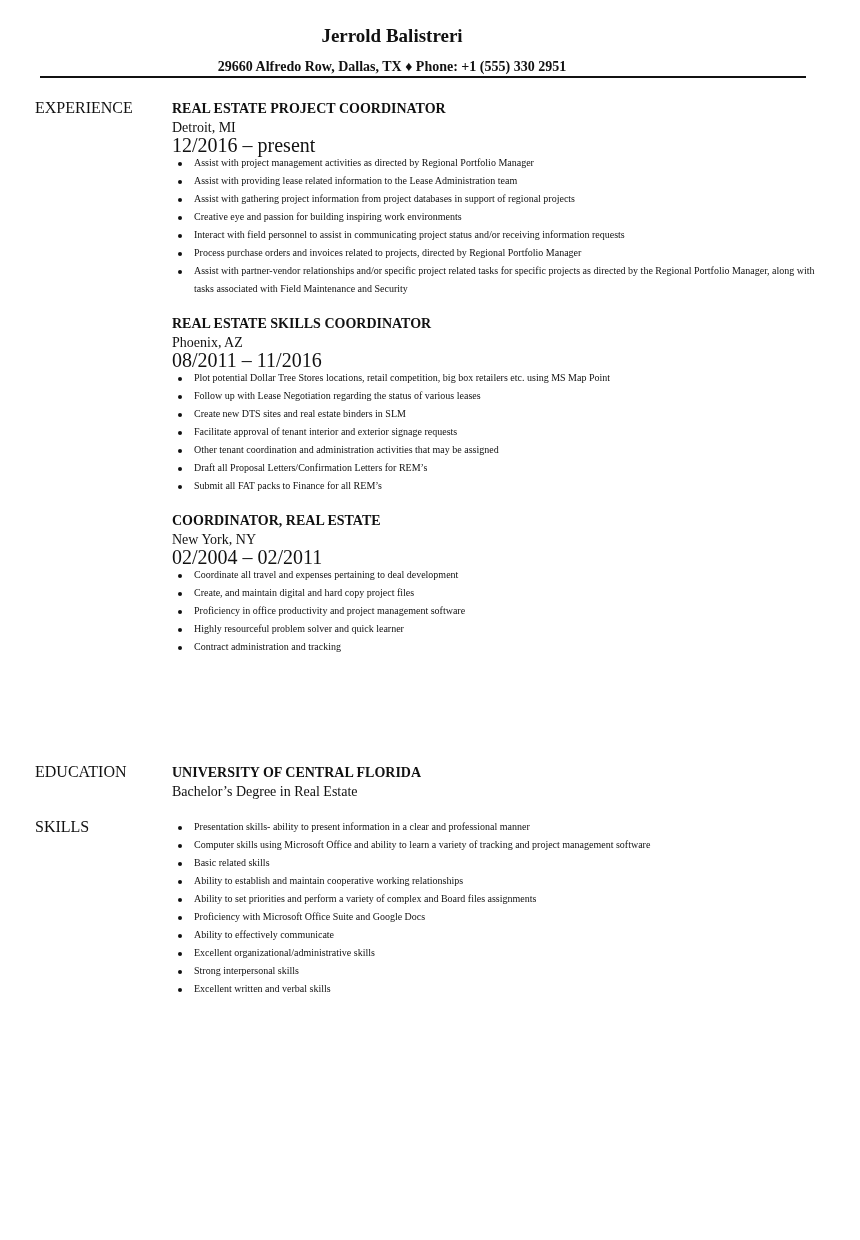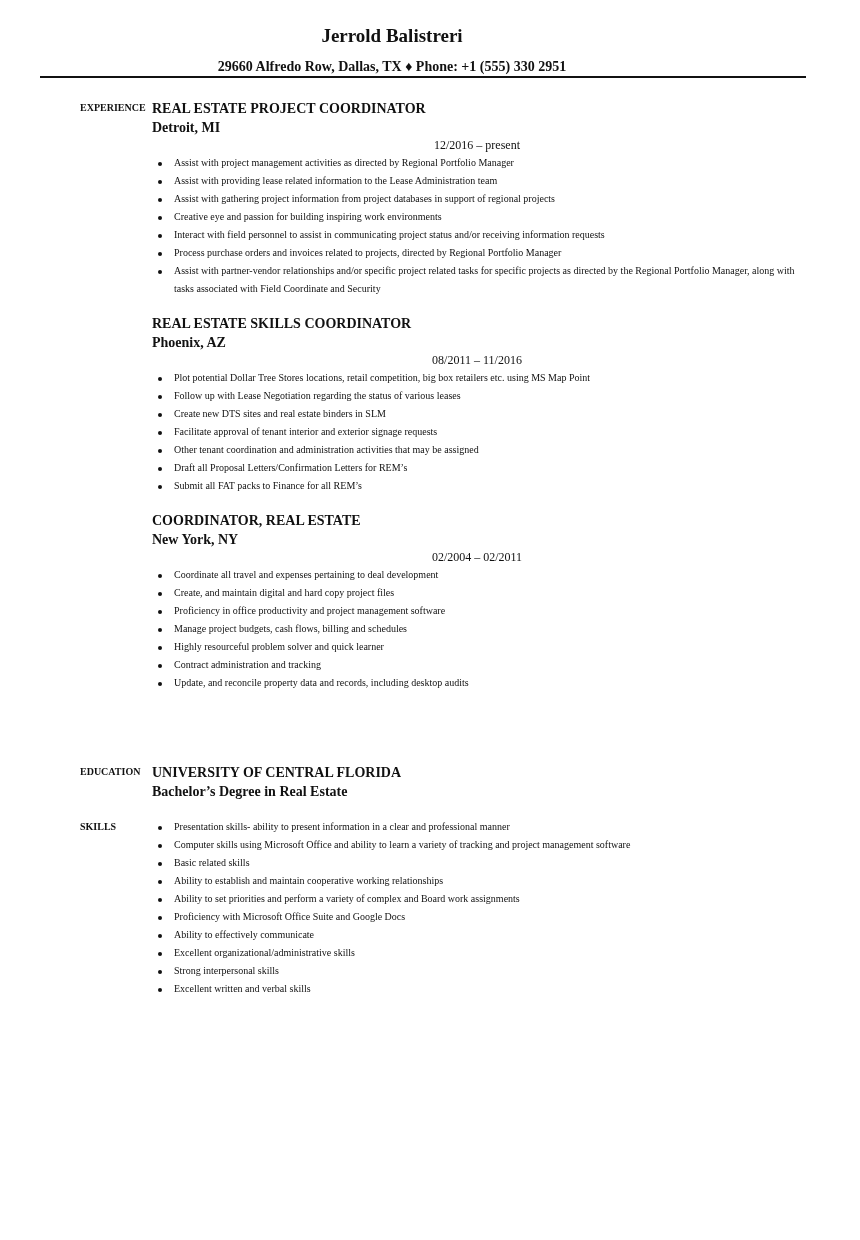--- a/index.html
+++ b/index.html
@@ -8,28 +8,28 @@
     font-family: "Liberation Serif", "DejaVu Serif", serif;
     color: #111111; font-size: 14px;
   }
   .header { position: absolute; left: 0; top: 24px; width: 784px; text-align: center; }
   .name { font-size: 19px; font-weight: bold; line-height: 24px; }
   .contact { margin-top: 10px; font-size: 14px; font-weight: bold; line-height: 18px; }
   .rule { position: absolute; left: 40px; top: 76px; width: 766px; height: 2px; background: #111; }
 
   .section { position: absolute; left: 0; width: 860px; }
   .section-label {
-    position: absolute; left: 35px; top: 0; font-weight: bold; font-size: 10px; line-height: 18px; margin-left: 45px;
+    position: absolute; left: 35px; top: 0; font-weight: normal; font-size: 16px; line-height: 18px;
   }
-  .section-body { position: absolute; left: 152px; top: 0; width: 650px; }
+  .section-body { position: absolute; left: 172px; top: 0; width: 650px; }
 
   .job { margin-bottom: 16px; }
   .job-title { font-weight: bold; font-size: 14px; line-height: 20px; }
-  .job-loc { font-weight: bold; font-size: 14px; line-height: 18px; }
-  .job-date { font-size: 12px; line-height: 17px; text-align: center; }
+  .job-loc { font-weight: normal; font-size: 14px; line-height: 18px; }
+  .job-date { font-size: 20px; line-height: 17px; }
 
   ul.bullets { list-style: none; margin: 0; padding: 0; }
   ul.bullets li {
     position: relative; padding-left: 22px; font-size: 10px; line-height: 18px;
   }
   ul.bullets li::before {
     content: ""; position: absolute; left: 6px; top: 8px;
     width: 4px; height: 4px; border-radius: 50%; background: #111;
   }
 </style>
@@ -50,21 +50,21 @@
       <div class="job-title">REAL ESTATE PROJECT COORDINATOR</div>
       <div class="job-loc">Detroit, MI</div>
       <div class="job-date">12/2016 – present</div>
       <ul class="bullets">
         <li>Assist with project management activities as directed by Regional Portfolio Manager</li>
         <li>Assist with providing lease related information to the Lease Administration team</li>
         <li>Assist with gathering project information from project databases in support of regional projects</li>
         <li>Creative eye and passion for building inspiring work environments</li>
         <li>Interact with field personnel to assist in communicating project status and/or receiving information requests</li>
         <li>Process purchase orders and invoices related to projects, directed by Regional Portfolio Manager</li>
-        <li>Assist with partner-vendor relationships and/or specific project related tasks for specific projects as directed by the Regional Portfolio Manager, along with tasks associated with Field Coordinate and Security</li>
+        <li>Assist with partner-vendor relationships and/or specific project related tasks for specific projects as directed by the Regional Portfolio Manager, along with tasks associated with Field Maintenance and Security</li>
       </ul>
     </div>
 
     <div class="job">
       <div class="job-title">REAL ESTATE SKILLS COORDINATOR</div>
       <div class="job-loc">Phoenix, AZ</div>
       <div class="job-date">08/2011 – 11/2016</div>
       <ul class="bullets">
         <li>Plot potential Dollar Tree Stores locations, retail competition, big box retailers etc. using MS Map Point</li>
         <li>Follow up with Lease Negotiation regarding the status of various leases</li>
@@ -77,24 +77,22 @@
     </div>
 
     <div class="job">
       <div class="job-title">COORDINATOR, REAL ESTATE</div>
       <div class="job-loc">New York, NY</div>
       <div class="job-date">02/2004 – 02/2011</div>
       <ul class="bullets">
         <li>Coordinate all travel and expenses pertaining to deal development</li>
         <li>Create, and maintain digital and hard copy project files</li>
         <li>Proficiency in office productivity and project management software</li>
-        <li>Manage project budgets, cash flows, billing and schedules</li>
         <li>Highly resourceful problem solver and quick learner</li>
         <li>Contract administration and tracking</li>
-        <li>Update, and reconcile property data and records, including desktop audits</li>
       </ul>
     </div>
 
   </div>
 </div>
 
 <div class="section" style="top:763px;">
   <div class="section-label">EDUCATION</div>
   <div class="section-body">
     <div class="job-title">UNIVERSITY OF CENTRAL FLORIDA</div>
@@ -103,21 +101,21 @@
 </div>
 
 <div class="section" style="top:818px;">
   <div class="section-label">SKILLS</div>
   <div class="section-body">
     <ul class="bullets">
       <li>Presentation skills- ability to present information in a clear and professional manner</li>
       <li>Computer skills using Microsoft Office and ability to learn a variety of tracking and project management software</li>
       <li>Basic related skills</li>
       <li>Ability to establish and maintain cooperative working relationships</li>
-      <li>Ability to set priorities and perform a variety of complex and Board work assignments</li>
+      <li>Ability to set priorities and perform a variety of complex and Board files assignments</li>
       <li>Proficiency with Microsoft Office Suite and Google Docs</li>
       <li>Ability to effectively communicate</li>
       <li>Excellent organizational/administrative skills</li>
       <li>Strong interpersonal skills</li>
       <li>Excellent written and verbal skills</li>
     </ul>
   </div>
 </div>
 
 </body></html>

